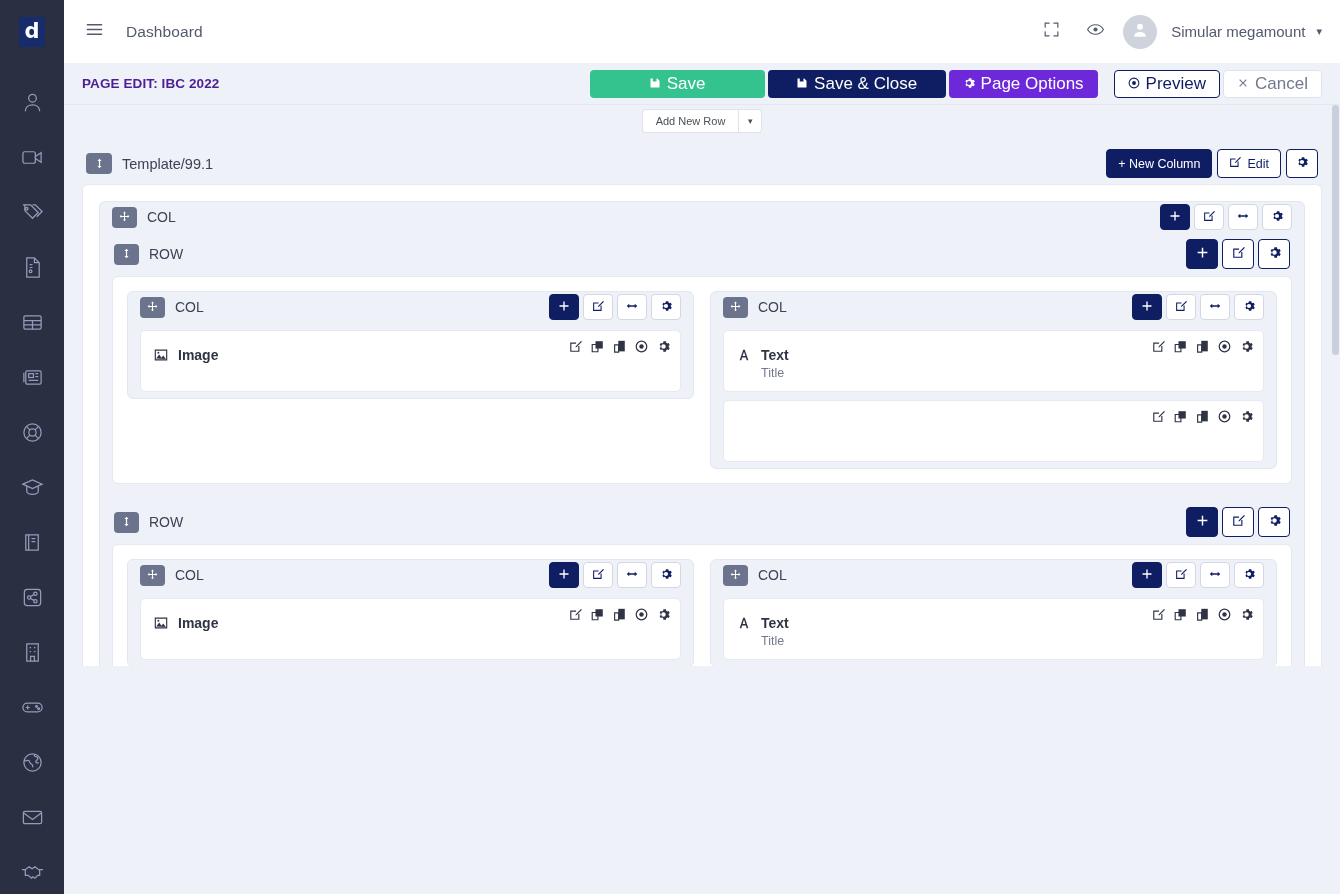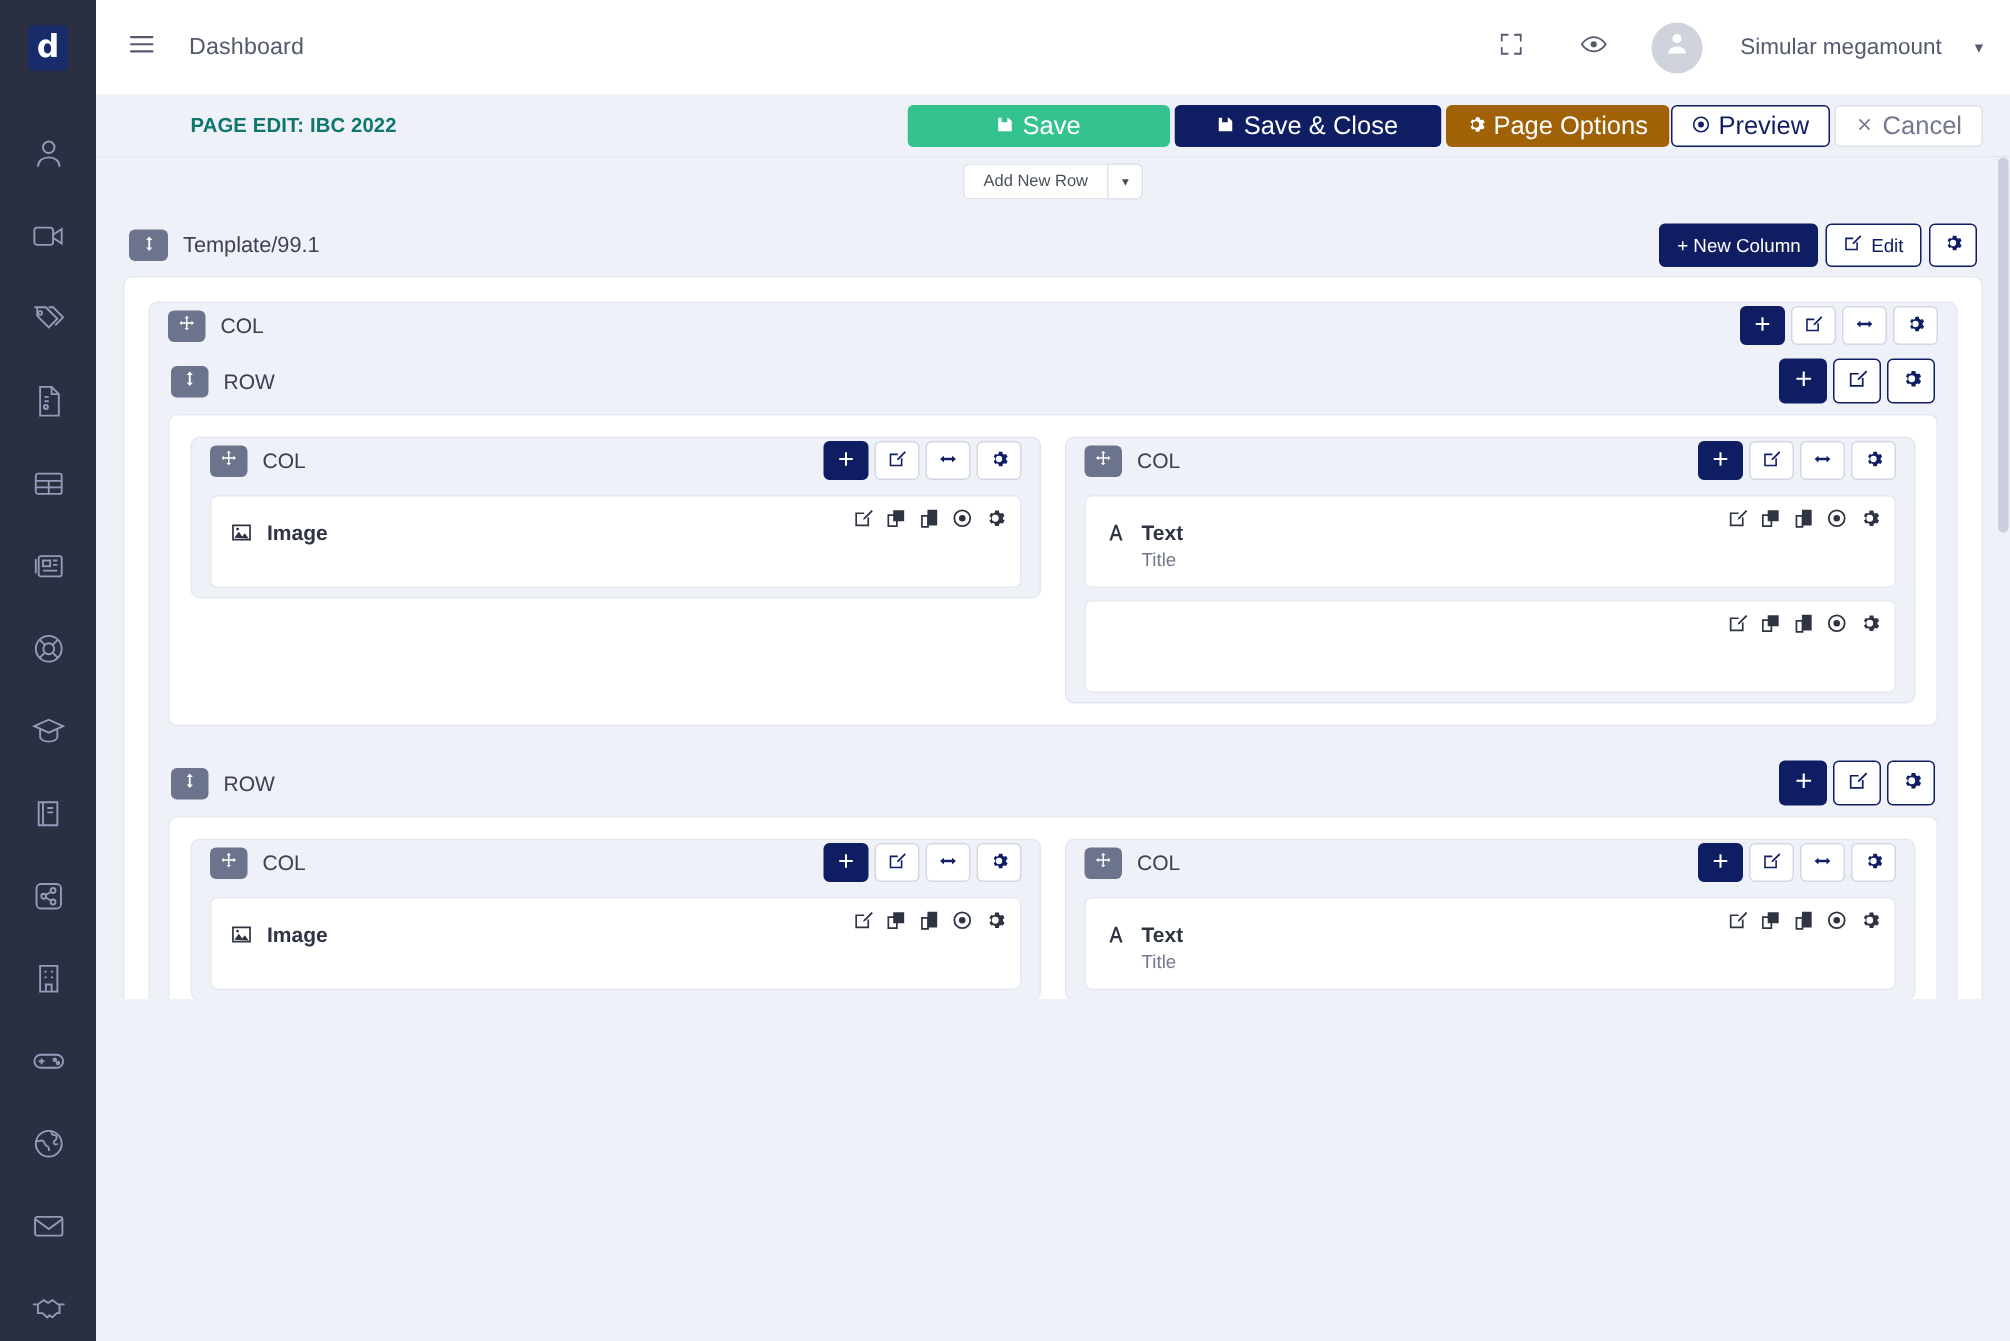--- a/index.html
+++ b/index.html
@@ -60,21 +60,21 @@
   }
   .hamburger {
     width: 36px; height: 36px;
     display: flex; align-items: center; justify-content: center;
     cursor: pointer; color: #555b6e;
   }
   .hamburger svg { width: 19px; height: 19px; stroke: #555b6e; stroke-width: 1.8; }
   .topbar-title {
     font-size: 15.5px; color: #545a6d; margin-left: 14px; letter-spacing: .1px;
   }
-  .topbar-right { margin-left: auto; display: flex; align-items: center; gap: 15px; }
+  .topbar-right { margin-left: auto; display: flex; align-items: center; gap: 4px; }
   .icon-btn {
     width: 40px; height: 40px; border-radius: 50%;
     display: flex; align-items: center; justify-content: center;
     cursor: pointer; background: none; border: none;
   }
   .icon-btn svg { width: 19px; height: 19px; stroke: #555b6e; fill: none; stroke-width: 1.5; }
   .avatar {
     width: 34px; height: 34px; border-radius: 50%;
     background: #cfd3dc; display: flex; align-items: center; justify-content: center;
     margin-left: 4px;
@@ -85,34 +85,34 @@
 
   
   .pagebar {
     height: 42px; flex: 0 0 42px;
     background: #eef1f7;
     display: flex; align-items: center;
     padding: 0 18px 0 18px;
     border-bottom: 1px solid #e4e7ef;
   }
   .pagebar-title {
-    font-size: 13.5px; font-weight: bold; color: #0f766e; letter-spacing: .1px; margin-left: 45px;
+    font-size: 13.5px; font-weight: bold; color: #4c1d95; letter-spacing: .1px;
   }
   .pagebar-btns { margin-left: auto; display: flex; align-items: center; }
   .pbtn {
     height: 28px; border-radius: 4px;
     display: inline-flex; align-items: center; justify-content: center;
     font-size: 17px; padding: 0 13px; cursor: pointer;
     border: 1px solid transparent; white-space: nowrap;
     font-family: "Liberation Sans", sans-serif;
   }
   .pbtn svg { width: 12px; height: 12px; margin-right: 6px; }
   .pbtn-save { background: #34c38f; color: #fff; width: 175px; margin-right: 3px; }
   .pbtn-saveclose { background: #0f1d63; color: #fff; width: 178px; margin-right: 3px; }
-  .pbtn-options { background: #a16207; color: #fff; margin-right: 1px; }
+  .pbtn-options { background: #6d28d9; color: #fff; margin-right: 16px; }
   .pbtn-preview { background: #fff; color: #0f1d63; border-color: #0f1d63; margin-right: 3px; }
   .pbtn-cancel { background: #fff; color: #74788d; border-color: #dfe2ea; }
 
   
   .canvas {
     flex: 1 1 auto; overflow: hidden; position: relative;
     background: #eef1f7;
     padding: 0 18px;
   }
   .addrow-wrap {

